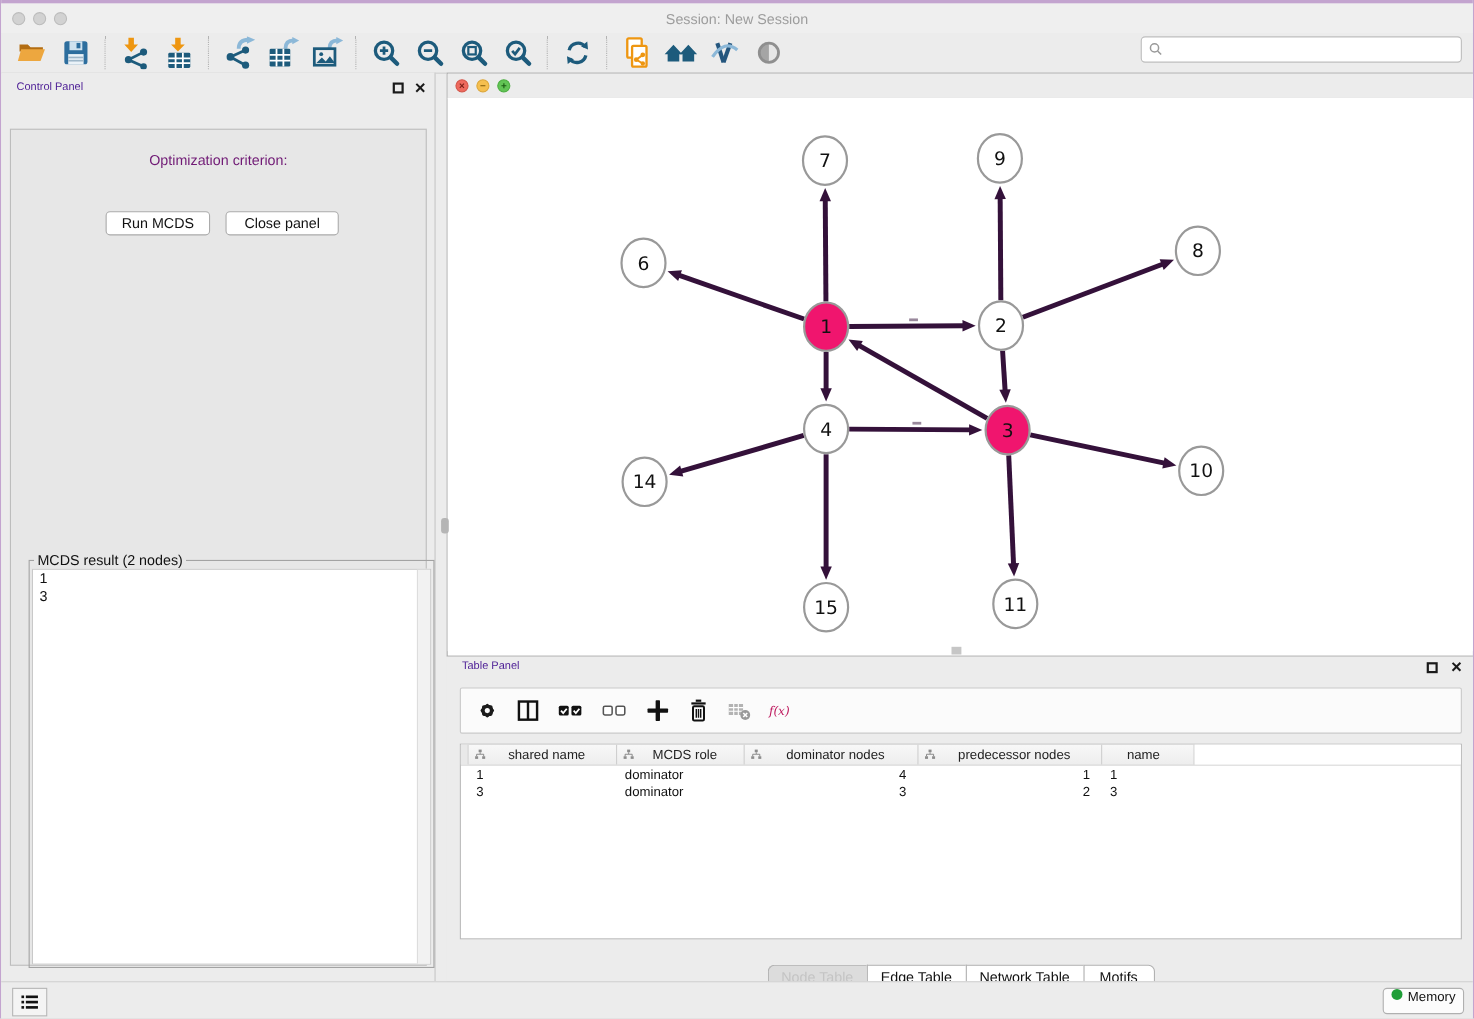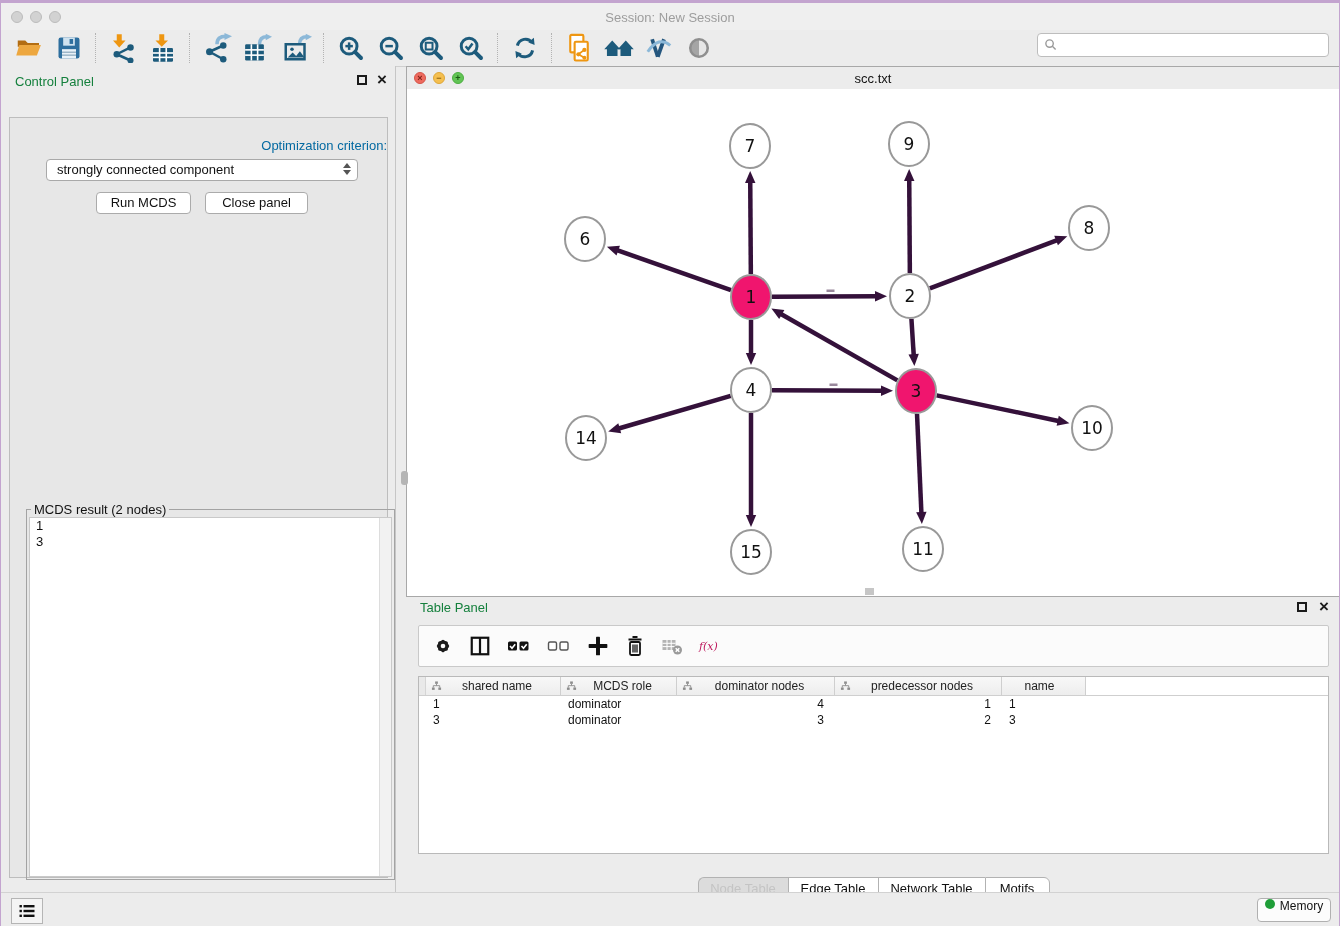--- a/index.html
+++ b/index.html
@@ -17,33 +17,33 @@
   .toolbar{position:absolute;left:0;top:30px;right:0;height:36px;background:#ececec;
            border-bottom:1px solid #cfcfcf;display:flex;align-items:center;padding-left:8px;}
   .tbtn{width:40px;height:32px;display:flex;align-items:center;justify-content:center;flex:0 0 auto;}
   .tsep{width:1px;height:30px;border-left:1px dotted #b3b3b3;margin:0 6px;flex:0 0 auto;}
   .searchbox{position:absolute;right:10px;top:3px;width:290px;height:22px;background:#fff;
              border:1px solid #bdbdbd;border-radius:4px;}
   .searchbox svg{position:absolute;left:6px;top:4px;}
   
   .cp{position:absolute;left:0;top:66px;width:395px;height:826px;background:#ececec;
       border-right:1px solid #c6c6c6;box-sizing:border-box;}
-  .paneltitle{position:absolute;left:14px;top:8px;font-size:13px;color:#15803d;}
+  .paneltitle{position:absolute;left:14px;top:8px;font-size:10px;color:#4c1d95;}
   .float-ic{position:absolute;width:10px;height:10px;border:2px solid #1a1a1a;box-sizing:border-box;}
   .close-ic{position:absolute;font-size:17px;font-weight:bold;color:#1a1a1a;line-height:14px;}
   .cp .float-ic{right:28px;top:9px}.cp .close-ic{right:8px;top:7px}
   .cptabs{position:absolute;left:77px;top:31px;display:flex;}
   .tab{height:20px;line-height:20px;padding:0 11px;font-size:13px;background:#fff;color:#111;
        border:1px solid #b4b4b4;border-right:none;}
   .tab:first-child{border-radius:4px 0 0 0;}
   .tab:last-child{border-right:1px solid #b4b4b4;border-radius:0 4px 0 0;}
   .tab.active{background:#dcdcdc;color:#c6c6c6;}
   .cpcontent{position:absolute;left:8px;top:51px;width:379px;height:761px;background:#e7e7e7;
              border:1px solid #bdbdbd;box-sizing:border-box;}
-  .optlabel{position:absolute;left:0;right:0;top:20px;text-align:right;font-size:13px;color:#0369a1;}
+  .optlabel{position:absolute;left:0;right:0;top:20px;text-align:center;font-size:13px;color:#701a75;}
   .combo{position:absolute;left:36px;top:41px;width:312px;height:22px;background:#fff;
          border:1px solid #a9a9a9;border-radius:4px;box-sizing:border-box;font-size:13px;
          line-height:20px;padding-left:10px;color:#111;}
   .combo .steppers{position:absolute;right:6px;top:3px;display:flex;flex-direction:column;gap:2px;}
   .arr-up{width:0;height:0;border-left:4px solid transparent;border-right:4px solid transparent;
           border-bottom:5px solid #555;}
   .arr-dn{width:0;height:0;border-left:4px solid transparent;border-right:4px solid transparent;
           border-top:5px solid #555;}
   .btn{position:absolute;height:22px;background:#fff;border:1px solid #ababab;border-radius:4px;
        font-size:13px;color:#111;text-align:center;line-height:20px;box-sizing:border-box;}
@@ -268,46 +268,38 @@
       </svg>
     </span>
   </div>
 
   <div class="cp">
     <div class="paneltitle">Control Panel</div>
     <span class="float-ic"></span>
     <span class="close-ic">×</span>
     <div class="cpcontent">
       <div class="optlabel">Optimization criterion:</div>
-      <div class="combo">
-        <span>strongly connected component</span>
-        <span class="steppers">
-          <span class="arr-up"></span>
-            <span class="arr-dn"></span>
-        </span>
-      </div>
       <div class="btn runbtn">Run MCDS</div>
       <div class="btn closebtn">Close panel</div>
       <fieldset class="result">
         <legend>MCDS result (2 nodes)</legend>
         <div class="resultinner">
           <div class="resultline">1</div>
           <div class="resultline">3</div>
           <div class="scrolltrack"></div>
         </div>
       </fieldset>
     </div>
   </div>
 
   <div class="nw">
     <div class="nwtitle">
       <span class="light lr">×</span>
       <span class="light ly">−</span>
       <span class="light lg">+</span>
-      <span class="label">scc.txt</span>
     </div>
     <div class="canvas">
       <svg id="graph" width="932" height="503" viewBox="0 0 932 503">
           <line x1="343.84768613014063" y1="185.00060565123582" x2="343.2317823259011" y2="91.9991312110664" stroke="#34113a" stroke-width="4.5"></line>
           <polygon points="343.165558612533,81.99935049248123 348.444913042239,93.964651023832 338.0451410949105,94.03352368573485" fill="#34113a"></polygon>
           <line x1="323.99443508205184" y1="201.01010382384945" x2="209.3339914233929" y2="160.9480210997397" stroke="#34113a" stroke-width="4.5"></line>
           <polygon points="199.89363600218894,157.64958366341543 212.93724997452227,156.6987237679785 209.50687504074506,166.51669340603058" fill="#34113a"></polygon>
           <line x1="364.9996533267926" y1="207.86792670863653" x2="470.0005839985508" y2="207.20754349686445" stroke="#34113a" stroke-width="4.5"></line>
           <polygon points="480.0003862274313,207.14465165894697 468.0333273084918,212.4200190234658 467.9679197970576,202.02022470543008" fill="#34113a"></polygon>
           <rect x="419.5" y="200.5" width="8" height="2.5" fill="#34113a" opacity="0.5"></rect>

